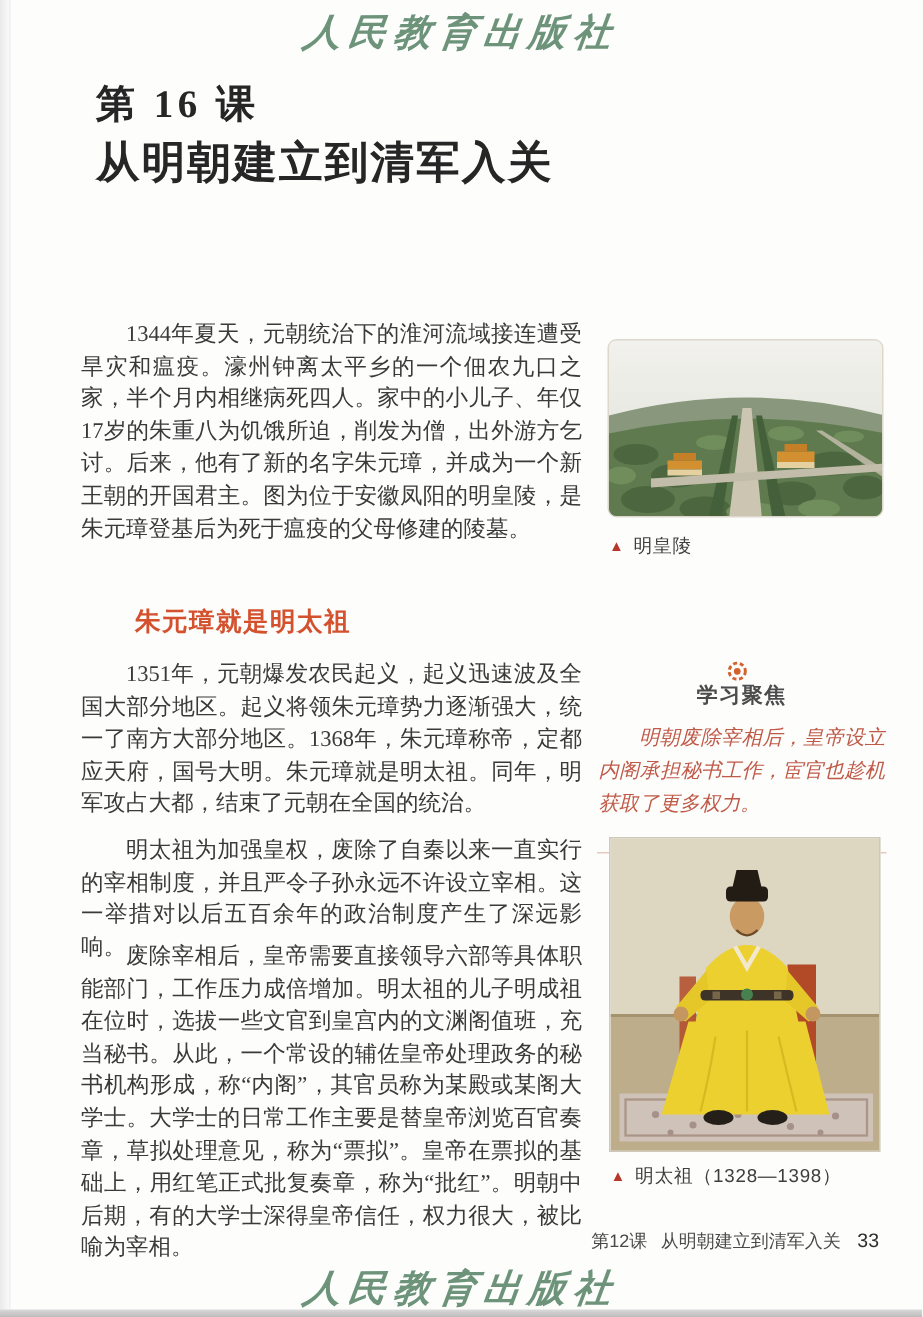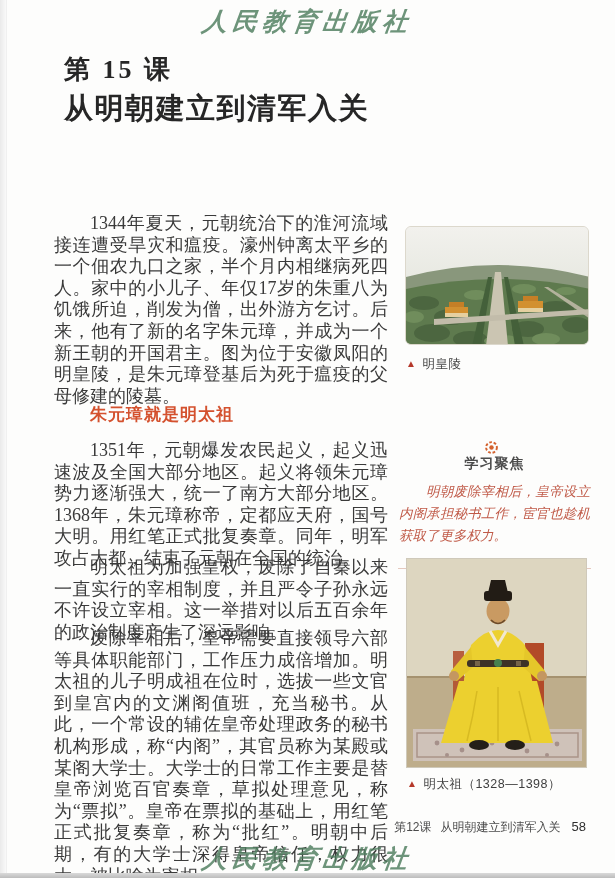--- a/index.html
+++ b/index.html
@@ -15,21 +15,21 @@
     letter-spacing:5px; opacity:.82; transform:skewX(-7deg); }
   .calligraphy.top { top:5px; }
   .calligraphy.bottom { top:842px; }
 
   .lesson-no { position:absolute; left:64px; top:52px; font-size:26px;
     font-weight:bold; color:#262626; letter-spacing:3px; }
   .lesson-title { position:absolute; left:64px; top:89px; font-size:29px;
     font-weight:bold; color:#262626; letter-spacing:1.5px; }
 
   .col-left { position:absolute; left:54px; top:213px; width:334px; height:620px; }
-  .para { position:absolute; left:0; width:334px; font-size:18px; line-height:21.6px;
+  .para { position:absolute; left:0; width:334px; font-size:15px; line-height:21.6px;
     color:#3a3a3a; text-align:justify; text-indent:2em; }
   .para.p1 { top:0; }
   .para.p2 { top:227px; }
   .para.p3 { top:344px; }
   .para.p4 { top:415px; }
   .section-heading { position:absolute; top:190px; left:36px;
     font-family:"Liberation Sans","DejaVu Sans",sans-serif; font-size:17px;
     font-weight:bold; color:#d4512e; letter-spacing:1px; }
 
   .photo { position:absolute; overflow:hidden; background:#eee; }
@@ -64,27 +64,27 @@
     background:linear-gradient(#dadada,#bcbcbc); }
 </style>
 </head>
 <body>
 
 <div class="page">
   <div class="edge-left"></div>
 
   <div class="calligraphy top">人民教育出版社</div>
 
-  <div class="lesson-no">第 15 课</div>
+  <div class="lesson-no">第 16 课</div>
   <h1 class="lesson-title">从明朝建立到清军入关</h1>
 
   <div class="col-left">
     <p class="para p1">1344年夏天，元朝统治下的淮河流域接连遭受旱灾和瘟疫。濠州钟离太平乡的一个佃农九口之家，半个月内相继病死四人。家中的小儿子、年仅17岁的朱重八为饥饿所迫，削发为僧，出外游方乞讨。后来，他有了新的名字朱元璋，并成为一个新王朝的开国君主。图为位于安徽凤阳的明皇陵，是朱元璋登基后为死于瘟疫的父母修建的陵墓。</p>
     <h2 class="section-heading">朱元璋就是明太祖</h2>
-    <p class="para p2">1351年，元朝爆发农民起义，起义迅速波及全国大部分地区。起义将领朱元璋势力逐渐强大，统一了南方大部分地区。1368年，朱元璋称帝，定都应天府，国号大明。用红笔正式批复奏章。同年，明军攻占大都，结束了元朝在全国的统治。</p>
+    <p class="para p2">1351年，元朝爆发农民起义，起义迅速波及全国大部分地区。起义将领朱元璋势力逐渐强大，统一了南方大部分地区。1368年，朱元璋称帝，定都应天府，国号大明。朱元璋就是明太祖。同年，明军攻占大都，结束了元朝在全国的统治。</p>
     <p class="para p4">废除宰相后，皇帝需要直接领导六部等具体职能部门，工作压力成倍增加。明太祖的儿子明成祖在位时，选拔一些文官到皇宫内的文渊阁值班，充当秘书。从此，一个常设的辅佐皇帝处理政务的秘书机构形成，称“内阁”，其官员称为某殿或某阁大学士。大学士的日常工作主要是替皇帝浏览百官奏章，草拟处理意见，称为“票拟”。皇帝在票拟的基础上，用红笔正式批复奏章，称为“批红”。明朝中后期，有的大学士深得皇帝信任，权力很大，被比喻为宰相。</p>
     <p class="para p3">明太祖为加强皇权，废除了自秦以来一直实行的宰相制度，并且严令子孙永远不许设立宰相。这一举措对以后五百余年的政治制度产生了深远影响。</p>
   </div>
 
   <figure class="photo aerial">
     <svg width="184" height="119" viewBox="0 0 184 119" preserveAspectRatio="none">
       <defs>
         <linearGradient id="sky" x1="0" y1="0" x2="0" y2="1">
           <stop offset="0" stop-color="#f2f1ed"></stop>
             <stop offset="1" stop-color="#dbdfd4"></stop>
@@ -181,19 +181,19 @@
       <rect x="77" y="32" width="28" height="10" rx="3" fill="#221c15"></rect>
       <ellipse cx="72" cy="186" rx="10" ry="5" fill="#241f19"></ellipse>
       <ellipse cx="108" cy="186" rx="10" ry="5" fill="#241f19"></ellipse>
     </svg>
   </figure>
   <div class="figcaption cap2">
     <span class="tri">▲</span><span>明太祖（1328—1398）</span>
   </div>
 
   <div class="footer">
-    <span>第12课</span><span class="f-title">从明朝建立到清军入关</span><span class="f-page">58</span>
+    <span>第12课</span><span class="f-title">从明朝建立到清军入关</span><span class="f-page">33</span>
   </div>
 
   <div class="calligraphy bottom">人民教育出版社</div>
 
   <div class="bottom-strip"></div>
 </div>
 
 </body></html>

